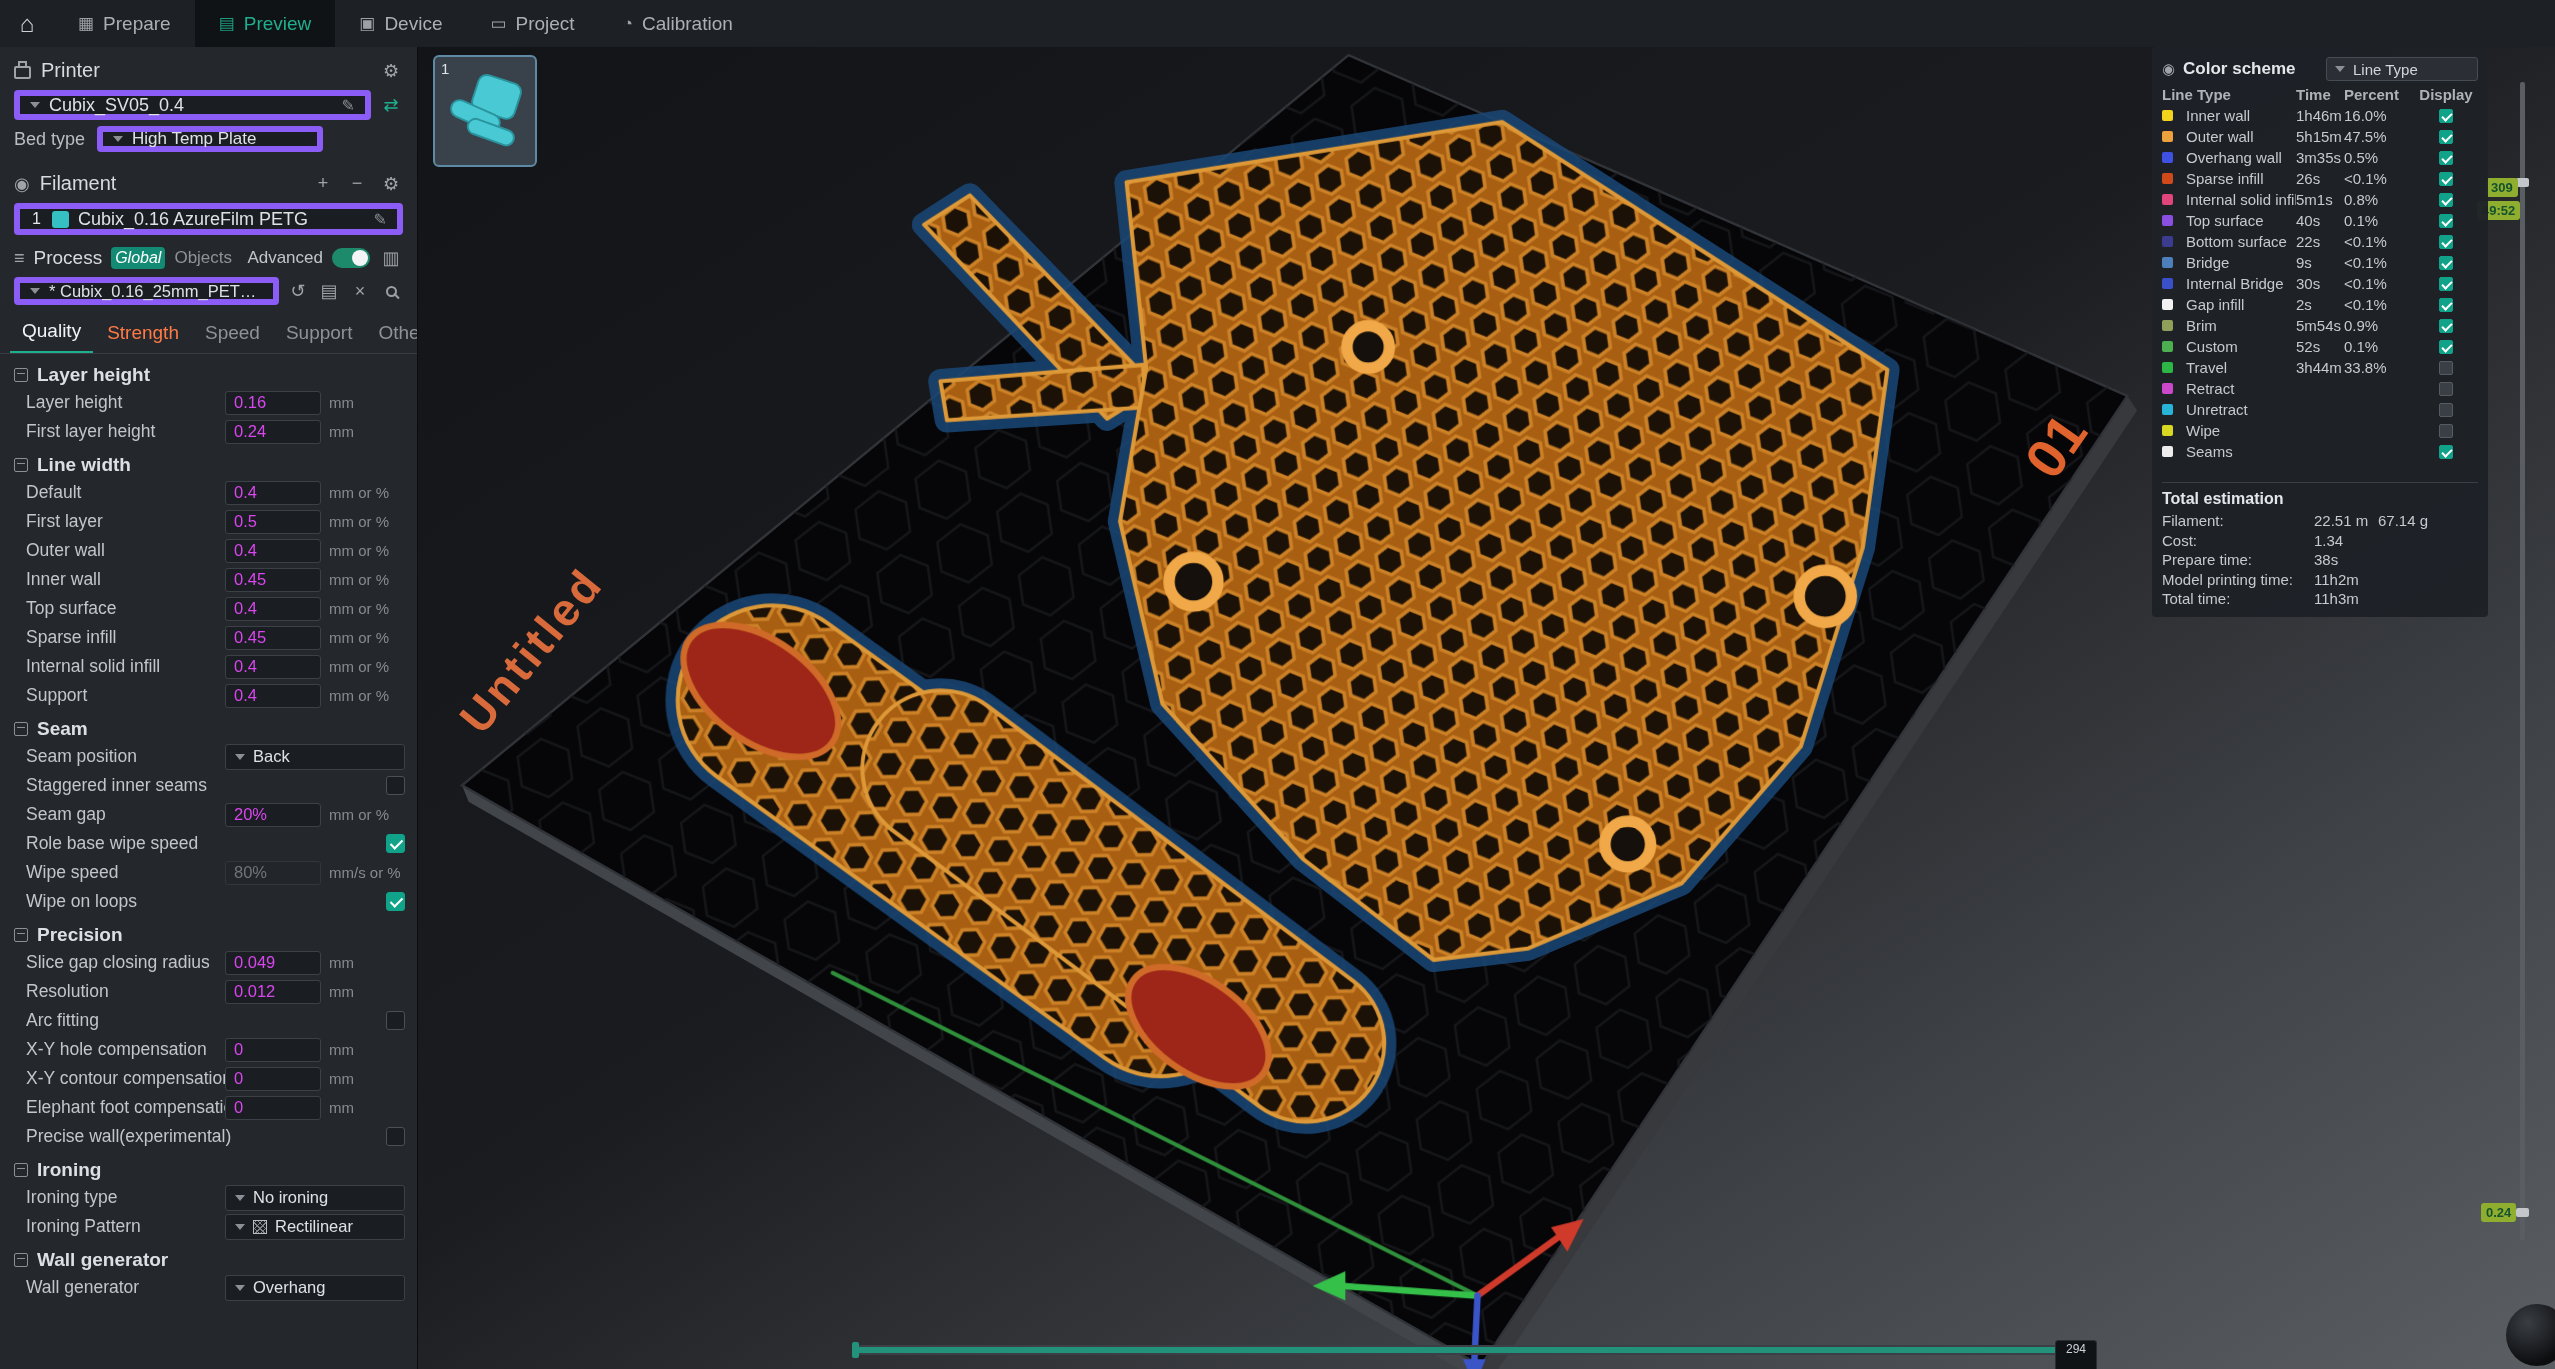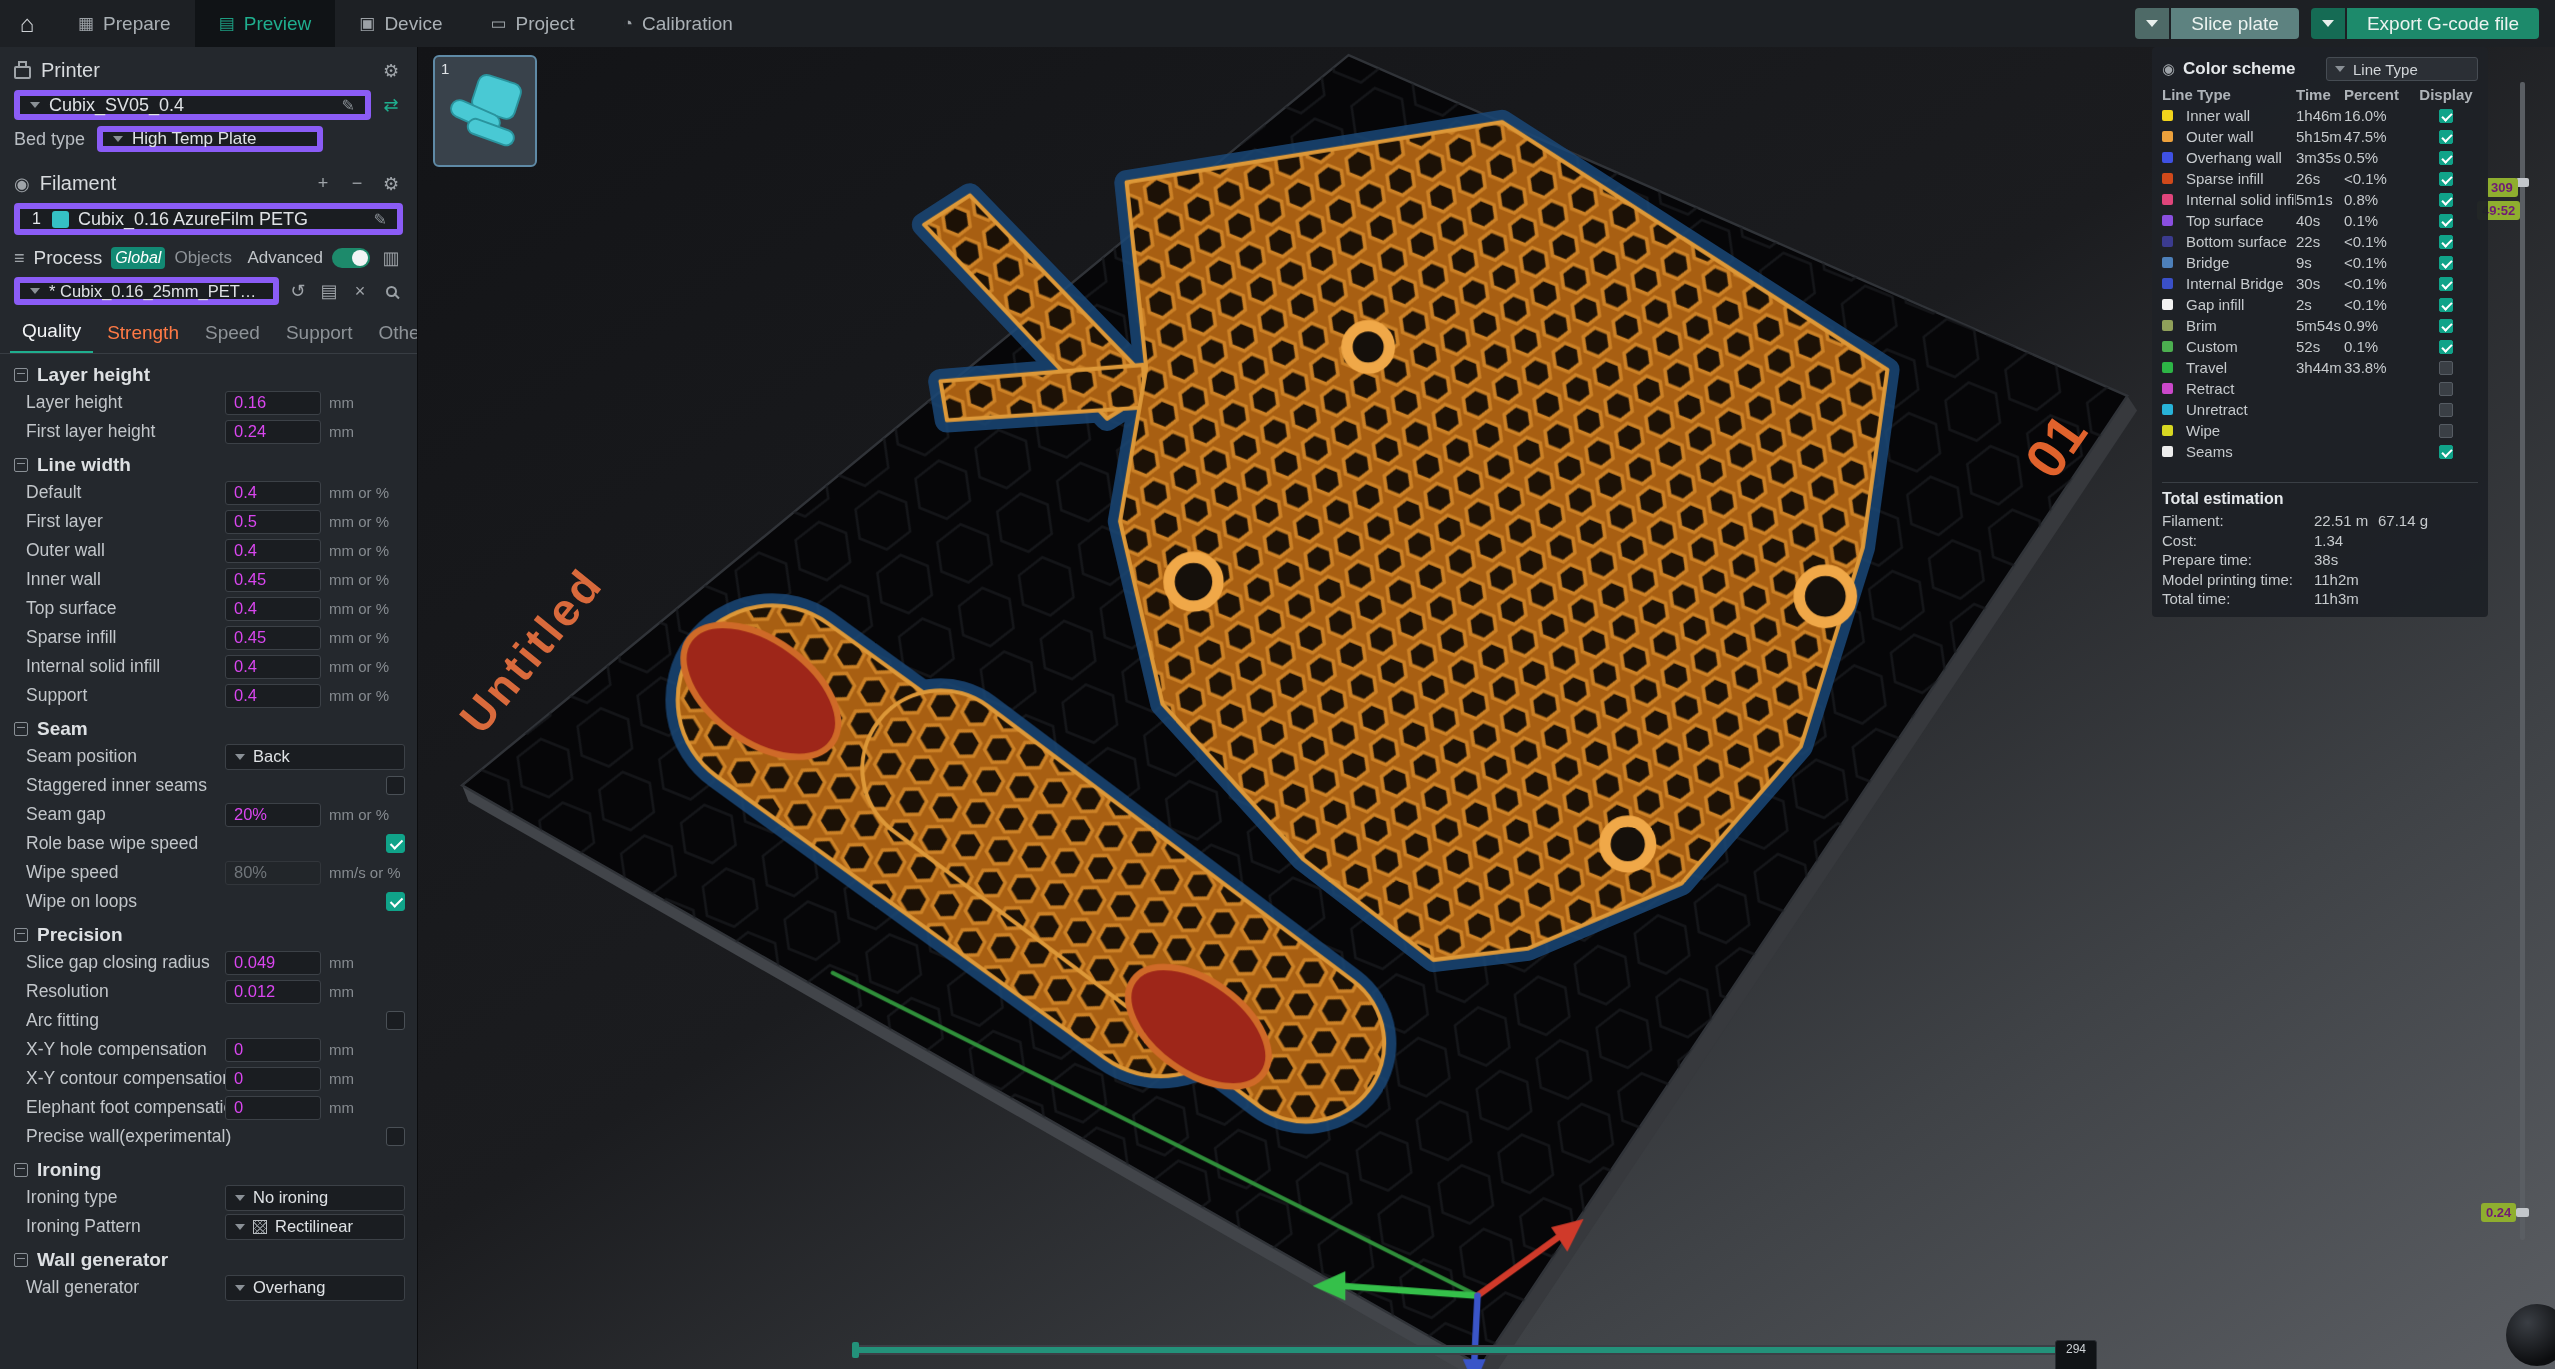--- a/index.html
+++ b/index.html
@@ -84,21 +84,21 @@
   .lrow .sw{width:11px;height:11px;border-radius:2px;}
   .lrow .nm{white-space:nowrap;overflow:hidden;}
   .lcb{width:14px;height:14px;border-radius:2px;background:#3a3f45;border:1px solid #565c63;justify-self:center;}
   .lcb.on{background:#10a389;border-color:#10a389;}
   .lcb.on::after{content:"";display:block;width:4px;height:8px;border:solid #fff;border-width:0 2px 2px 0;transform:rotate(45deg);margin:1px 0 0 4px;}
   .l-tot-title{font-size:16px;font-weight:bold;color:#e4e7ea;padding:7px 0 3px;border-top:1px solid #3a3f45;margin-top:20px;}
   .trow{display:grid;grid-template-columns:152px 64px 1fr;align-items:center;height:19.5px;font-size:15px;}
 
   .vslider{position:absolute;left:2520px;top:82px;width:5px;height:1158px;background:#5a5e63;border-radius:2px;z-index:25;}
   .vhandle{position:absolute;left:-4px;width:13px;height:9px;background:#c3c7cb;border-radius:2px;}
-  .badge{position:absolute;background:#8fae2f;color:#701a75;font-size:13px;font-weight:bold;border-radius:3px;padding:2px 5px;z-index:26;white-space:nowrap;}
+  .badge{position:absolute;background:#8fae2f;color:#14532d;font-size:13px;font-weight:bold;border-radius:3px;padding:2px 5px;z-index:26;white-space:nowrap;}
 
   .hslider{position:absolute;left:852px;top:1345px;width:1243px;height:10px;background:#3b4046;border-radius:5px;z-index:25;}
   .hfill{position:absolute;left:0;top:2px;height:6px;width:calc(100% - 14px);background:#23927a;border-radius:3px;}
   .hcap{position:absolute;left:0;top:-3px;width:7px;height:16px;background:#23927a;border-radius:2px;}
   .htag{position:absolute;right:-2px;top:-5px;height:32px;line-height:17px;padding:0 10px;background:#101316;border:1px solid #2a2e33;color:#cfd3d7;font-size:12px;border-radius:3px;}
   .navball{position:absolute;left:2506px;top:1304px;width:62px;height:62px;border-radius:50%;z-index:24;
      background:radial-gradient(circle at 35% 30%,#3a3e44,#0c0d0f 70%);}
 </style>
 </head>
 <body>
@@ -224,34 +224,20 @@
         </div>
         <div class="tab">
           <span class="ticon">▭</span>
           <span>Project</span>
         </div>
         <div class="tab">
           <span class="ticon">◔</span>
           <span>Calibration</span>
         </div>
       </div>
-    <div class="topbar-right">
-      <div class="btn-group slice">
-        <div class="btn-chev">
-            <span class="tri-dn"></span>
-          </div>
-        <div class="btn-main">Slice plate</div>
-      </div>
-      <div class="btn-group export">
-        <div class="btn-chev">
-            <span class="tri-dn"></span>
-          </div>
-        <div class="btn-main">Export G-code file</div>
-      </div>
-    </div>
   </div>
 
   <div class="sidebar">
 
     <div class="sec-h">
       <span class="pr-icon"></span>
       <span>Printer</span>
       <span class="spacer"></span>
       <span class="iconbtn">⚙</span>
     </div>

